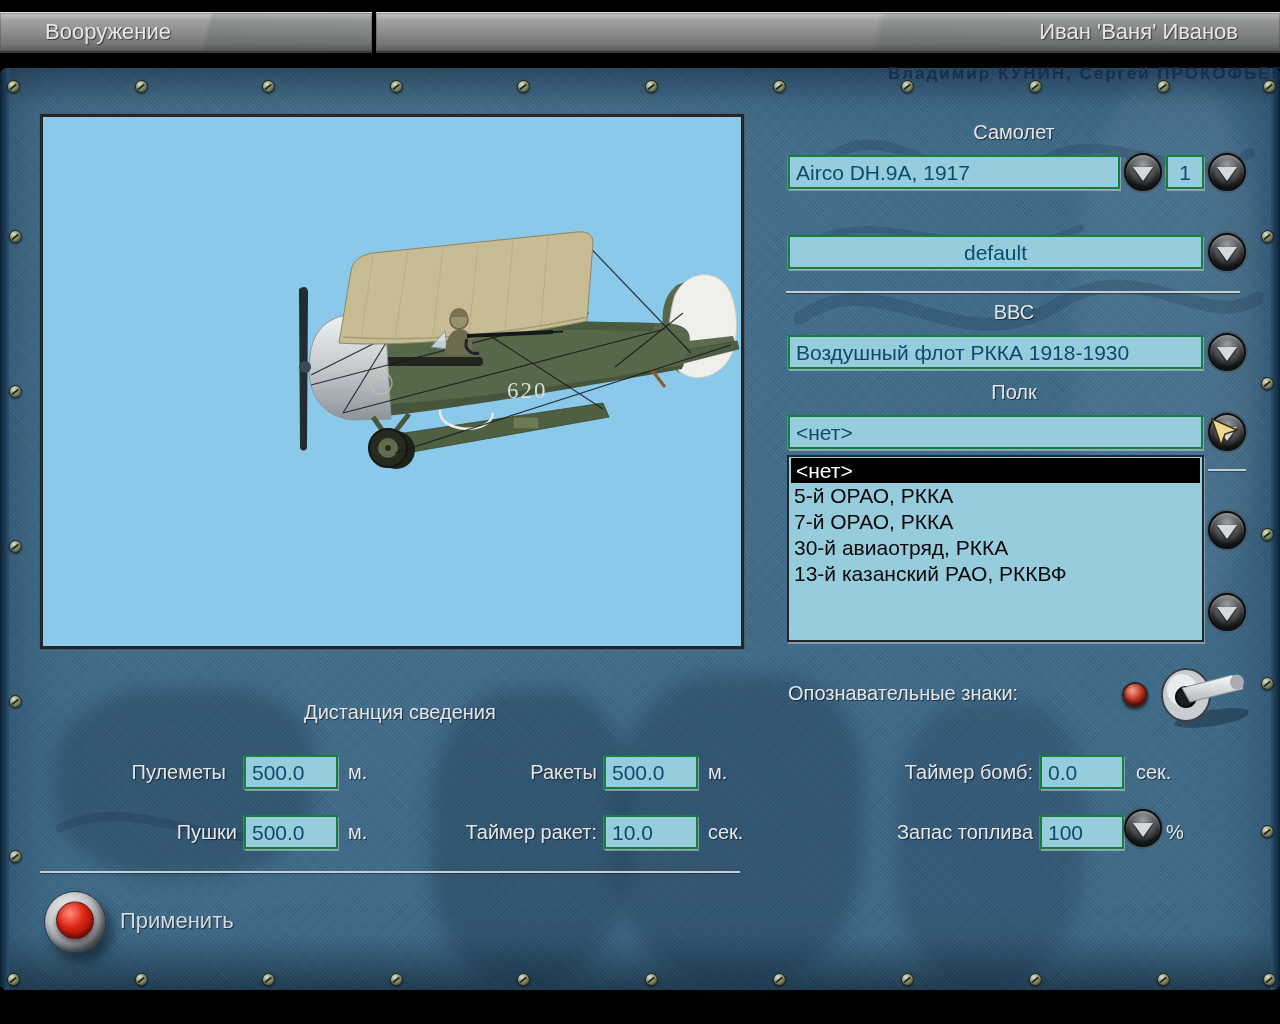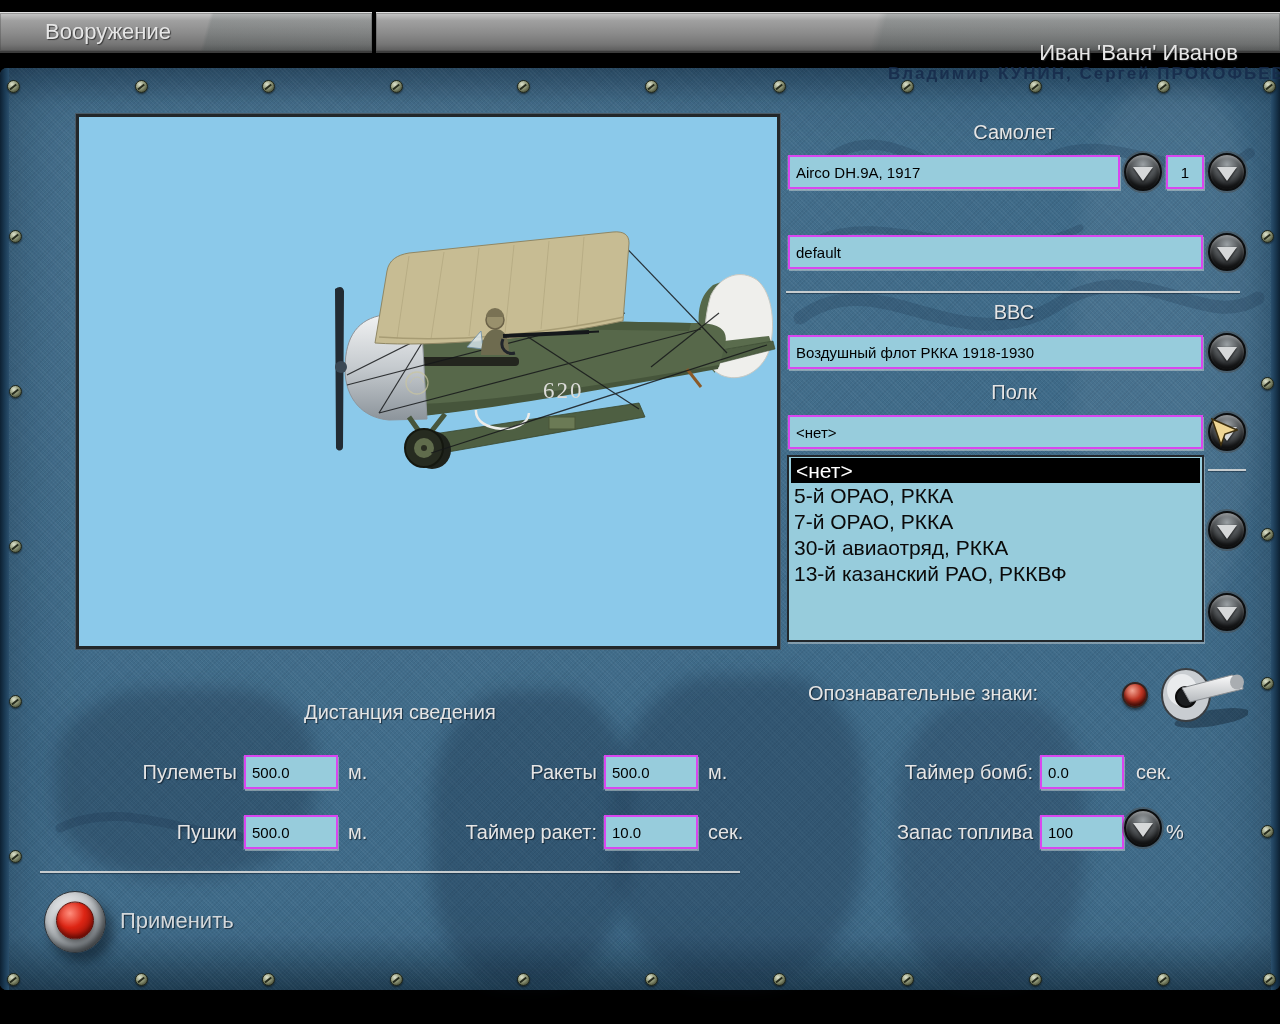--- a/index.html
+++ b/index.html
@@ -9,21 +9,21 @@
   .tab{position:absolute;top:12px;height:38px;
        background:linear-gradient(180deg,#c6c6c6 0,#a0a0a0 20%,#8a8a8a 55%,#767676 82%,#5c5c5c 100%);
        border-top:1px solid #dedede;border-bottom:2px solid #3c3c3c;
        box-shadow:inset 0 0 0 1px rgba(70,70,70,.35);}
   .tab-left{left:0;width:372px;}
   .tab-right{left:376px;width:904px;}
   .tab-sheen{position:absolute;inset:0;background:linear-gradient(105deg,transparent 55%,rgba(40,60,60,.14) 56%,rgba(40,60,60,.10) 100%);}
   .tab-text{position:absolute;top:0;line-height:38px;font-size:22px;color:#e6e6e6;
             text-shadow:1px 1px 1px rgba(40,40,40,.8);white-space:nowrap;}
   .tab-text.l{left:45px;}
-  .tab-text.r{right:42px;margin-top:21px;}
+  .tab-text.r{right:42px;}
   .credit-text{position:absolute;left:888px;top:64px;font-size:17px;font-weight:bold;
                color:rgba(22,42,74,.85);letter-spacing:2px;white-space:nowrap;z-index:6;}
   
   .panel{position:absolute;left:0;top:68px;width:1280px;height:922px;border-radius:7px;
      background:
        radial-gradient(ellipse at 30% 15%,rgba(255,255,255,.06),transparent 55%),
        repeating-linear-gradient(45deg,rgba(205,225,240,.055) 0 1px,transparent 1px 3px),
        repeating-linear-gradient(-45deg,rgba(8,22,38,.07) 0 1px,transparent 1px 3px),
        linear-gradient(180deg,#2d536f 0,#3e6a88 4%,#3f6b89 94%,#27495f 100%);
      box-shadow:inset 0 0 70px rgba(8,24,42,.5);z-index:1;}
@@ -33,29 +33,29 @@
   .deco{position:absolute;z-index:2;pointer-events:none;}
   .blob{filter:blur(9px);border-radius:40% 35% 45% 40%;}
   
   .screw{position:absolute;width:11px;height:11px;border-radius:50%;z-index:5;
      background:radial-gradient(circle at 35% 30%,#dde2cd,#8d9475 45%,#3c422e 88%);
      border:1px solid #1f2519;box-shadow:0 1px 2px rgba(0,0,0,.55);}
   .screw::after{content:"";position:absolute;left:1px;top:4.5px;width:8px;height:1.6px;
      background:#262b1d;transform:rotate(-38deg);}
   
   .preview-box{position:absolute;left:40px;top:114px;width:704px;height:535px;z-index:3;
-     border:3px solid #22272a;box-shadow:0 0 0 1px #4a5a66;background:#8bc9ea;box-sizing:border-box;margin-left:36px;}
+     border:3px solid #22272a;box-shadow:0 0 0 1px #4a5a66;background:#8bc9ea;box-sizing:border-box;}
   .preview-box svg{display:block;}
   
   .lbl{position:absolute;font-size:20px;color:#e5e5e5;z-index:4;line-height:24px;
        text-shadow:1px 1px 1px rgba(8,20,32,.7);white-space:nowrap;}
   .lbl.center{text-align:center;}
   .lbl.right{text-align:right;}
-  .field{position:absolute;background:#97ccdc;border:2px solid #d946ef;box-sizing:border-box;
-     color:#000000;font-size:15px;line-height:27px;padding:2px 6px;white-space:nowrap;overflow:hidden;
+  .field{position:absolute;background:#97ccdc;border:2px solid #15803d;box-sizing:border-box;
+     color:#0c4a6e;font-size:21px;line-height:27px;padding:2px 6px;white-space:nowrap;overflow:hidden;
      box-shadow:1px 2px 0 rgba(195,205,210,.55),-1px 1px 0 rgba(195,205,210,.25);z-index:4;}
   .sep{position:absolute;height:2px;background:#c6cccf;z-index:4;box-shadow:0 1px 1px rgba(10,25,40,.5);}
   
   .spinbtn{position:absolute;width:38px;height:38px;border-radius:50%;z-index:4;
      background:radial-gradient(circle at 50% 28%,#9aa0a4 0,#595d60 38%,#232527 72%,#151617 100%);
      border:2px solid #0d0e0f;box-sizing:border-box;
      box-shadow:inset 0 2px 3px rgba(255,255,255,.35),inset 0 -3px 5px rgba(0,0,0,.65),0 0 0 2px rgba(75,80,84,.55);}
   .arrow-down-icon{position:absolute;left:50%;top:50%;transform:translate(-50%,-36%);
      width:0;height:0;border-left:10px solid transparent;border-right:10px solid transparent;
      border-top:14px solid #d6d8d9;filter:drop-shadow(0 1px 1px rgba(0,0,0,.85));}
@@ -204,21 +204,21 @@
   <div class="lbl center" style="left:788px;top:120px;width:452px;">Самолет</div>
   <div class="field" style="left:788px;top:155px;width:332px;height:34px;">Airco DH.9A, 1917</div>
   <div class="spinbtn" style="left:1124px;top:153px;">
     <span class="arrow-down-icon"></span>
   </div>
   <div class="field" style="left:1166px;top:155px;width:38px;height:34px;text-align:center;padding:2px 2px;">1</div>
   <div class="spinbtn" style="left:1208px;top:153px;">
     <span class="arrow-down-icon"></span>
   </div>
 
-  <div class="field" style="left:788px;top:235px;width:415px;height:34px;">default</div>
+  <div class="field" style="left:788px;top:235px;width:415px;height:34px;text-align:center;">default</div>
   <div class="spinbtn" style="left:1208px;top:233px;">
     <span class="arrow-down-icon"></span>
   </div>
 
   <div class="sep" style="left:786px;top:291px;width:454px;"></div>
 
   <div class="lbl center" style="left:788px;top:300px;width:452px;">ВВС</div>
   <div class="field" style="left:788px;top:335px;width:415px;height:34px;">Воздушный флот РККА 1918-1930</div>
   <div class="spinbtn" style="left:1208px;top:333px;">
     <span class="arrow-down-icon"></span>
@@ -238,40 +238,40 @@
     <div class="list-item">13-й казанский РАО, РККВФ</div>
   </div>
   <div class="sep" style="left:1208px;top:469px;width:38px;"></div>
   <div class="spinbtn" style="left:1208px;top:511px;">
     <span class="arrow-down-icon"></span>
   </div>
   <div class="spinbtn" style="left:1208px;top:593px;">
     <span class="arrow-down-icon"></span>
   </div>
 
-  <div class="lbl" style="left:788px;top:681px;margin-left:20px;">Опознавательные знаки:</div>
+  <div class="lbl" style="left:788px;top:681px;">Опознавательные знаки:</div>
   <div class="lamp"></div>
   <svg class="toggle" viewBox="0 0 132 64">
     <ellipse cx="96" cy="52" rx="38" ry="8" fill="rgba(8,18,28,.35)" transform="rotate(-9 96 52)"></ellipse>
     <ellipse cx="70" cy="29" rx="24" ry="26" fill="#c9cdd1" stroke="#3a3e42" stroke-width="2"></ellipse>
     <ellipse cx="66" cy="24" rx="15" ry="16" fill="#e9ebed"></ellipse>
     <circle cx="70" cy="31" r="10" fill="#1a1c1e" stroke="#0a0a0a" stroke-width="2"></circle>
     <polygon points="66,22 116,9 126,13 127,23 74,36" fill="url(#lever2)" stroke="#888c90" stroke-width="1"></polygon>
     <defs>
         <linearGradient id="lever2" x1="0" y1="0" x2="0" y2="1">
       <stop offset="0" stop-color="#fbfbfb"></stop>
           <stop offset="1" stop-color="#b5b9bd"></stop>
         </linearGradient>
       </defs>
     <ellipse cx="121" cy="16" rx="7" ry="7.5" fill="#a9adb1"></ellipse>
   </svg>
 
   <div class="lbl center" style="left:180px;top:700px;width:440px;">Дистанция сведения</div>
 
-  <div class="lbl right" style="left:97px;top:760px;width:140px;">Пулеметы</div>
+  <div class="lbl right" style="left:86px;top:760px;width:140px;">Пулеметы</div>
   <div class="field" style="left:244px;top:755px;width:94px;height:34px;">500.0</div>
   <div class="lbl" style="left:348px;top:760px;">м.</div>
 
   <div class="lbl right" style="left:97px;top:820px;width:140px;">Пушки</div>
   <div class="field" style="left:244px;top:815px;width:94px;height:34px;">500.0</div>
   <div class="lbl" style="left:348px;top:820px;">м.</div>
 
   <div class="lbl right" style="left:457px;top:760px;width:140px;">Ракеты</div>
   <div class="field" style="left:604px;top:755px;width:94px;height:34px;">500.0</div>
   <div class="lbl" style="left:708px;top:760px;">м.</div>

